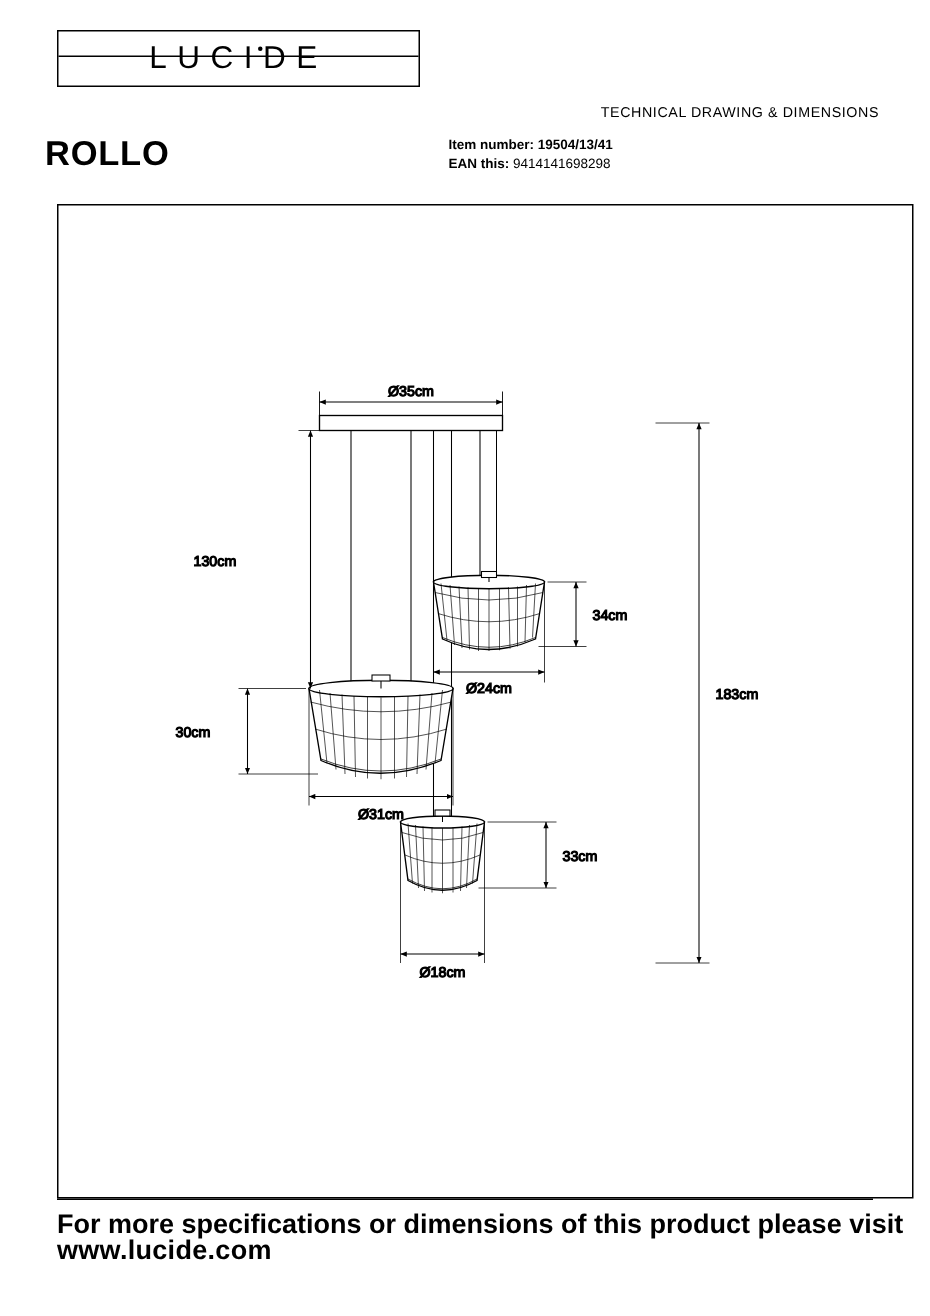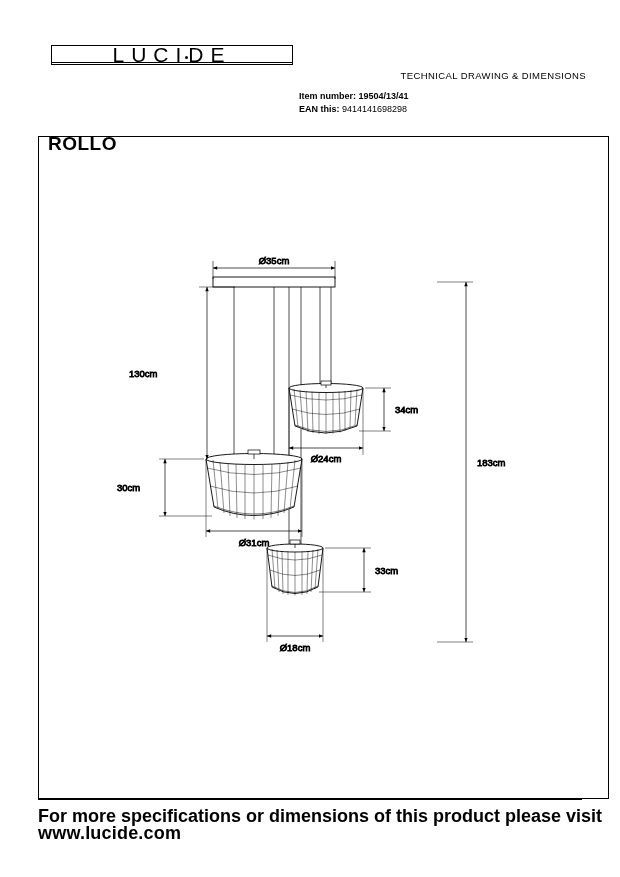--- a/index.html
+++ b/index.html
@@ -20,26 +20,25 @@
     position: absolute;
     left: 0; top: 0;
     width: 620px;
     height: 877px;
   }
 
   
   .logo-box {
     position: absolute;
     left: 38px;
-    top: 45px;
+    top: 20px;
     width: 242px;
-    height: 20px;
+    height: 38px;
     border: 1px solid #000;
     box-sizing: border-box;
-    margin-left: 13px;
   }
   .logo-text {
     position: absolute;
     left: 0; top: 0;
     width: 100%;
     height: 100%;
     display: flex;
     align-items: center;
     justify-content: center;
     font-size: 21px;
@@ -70,26 +69,25 @@
     right: 34px;
     top: 37px;
     font-size: 9.5px;
     letter-spacing: 0.4px;
     color: #000;
     margin-top: 33px;
   }
 
   .product-title {
     position: absolute;
-    left: 48px;
+    left: 30px;
     top: 89px;
-    font-size: 19px;
+    font-size: 23px;
     font-weight: bold;
     letter-spacing: 0.5px;
-    margin-top: 44px;
   }
 
   .codes {
     position: absolute;
     left: 299px;
     top: 90px;
     font-size: 9px;
     line-height: 13px;
   }
   .codes b { font-weight: bold; }

